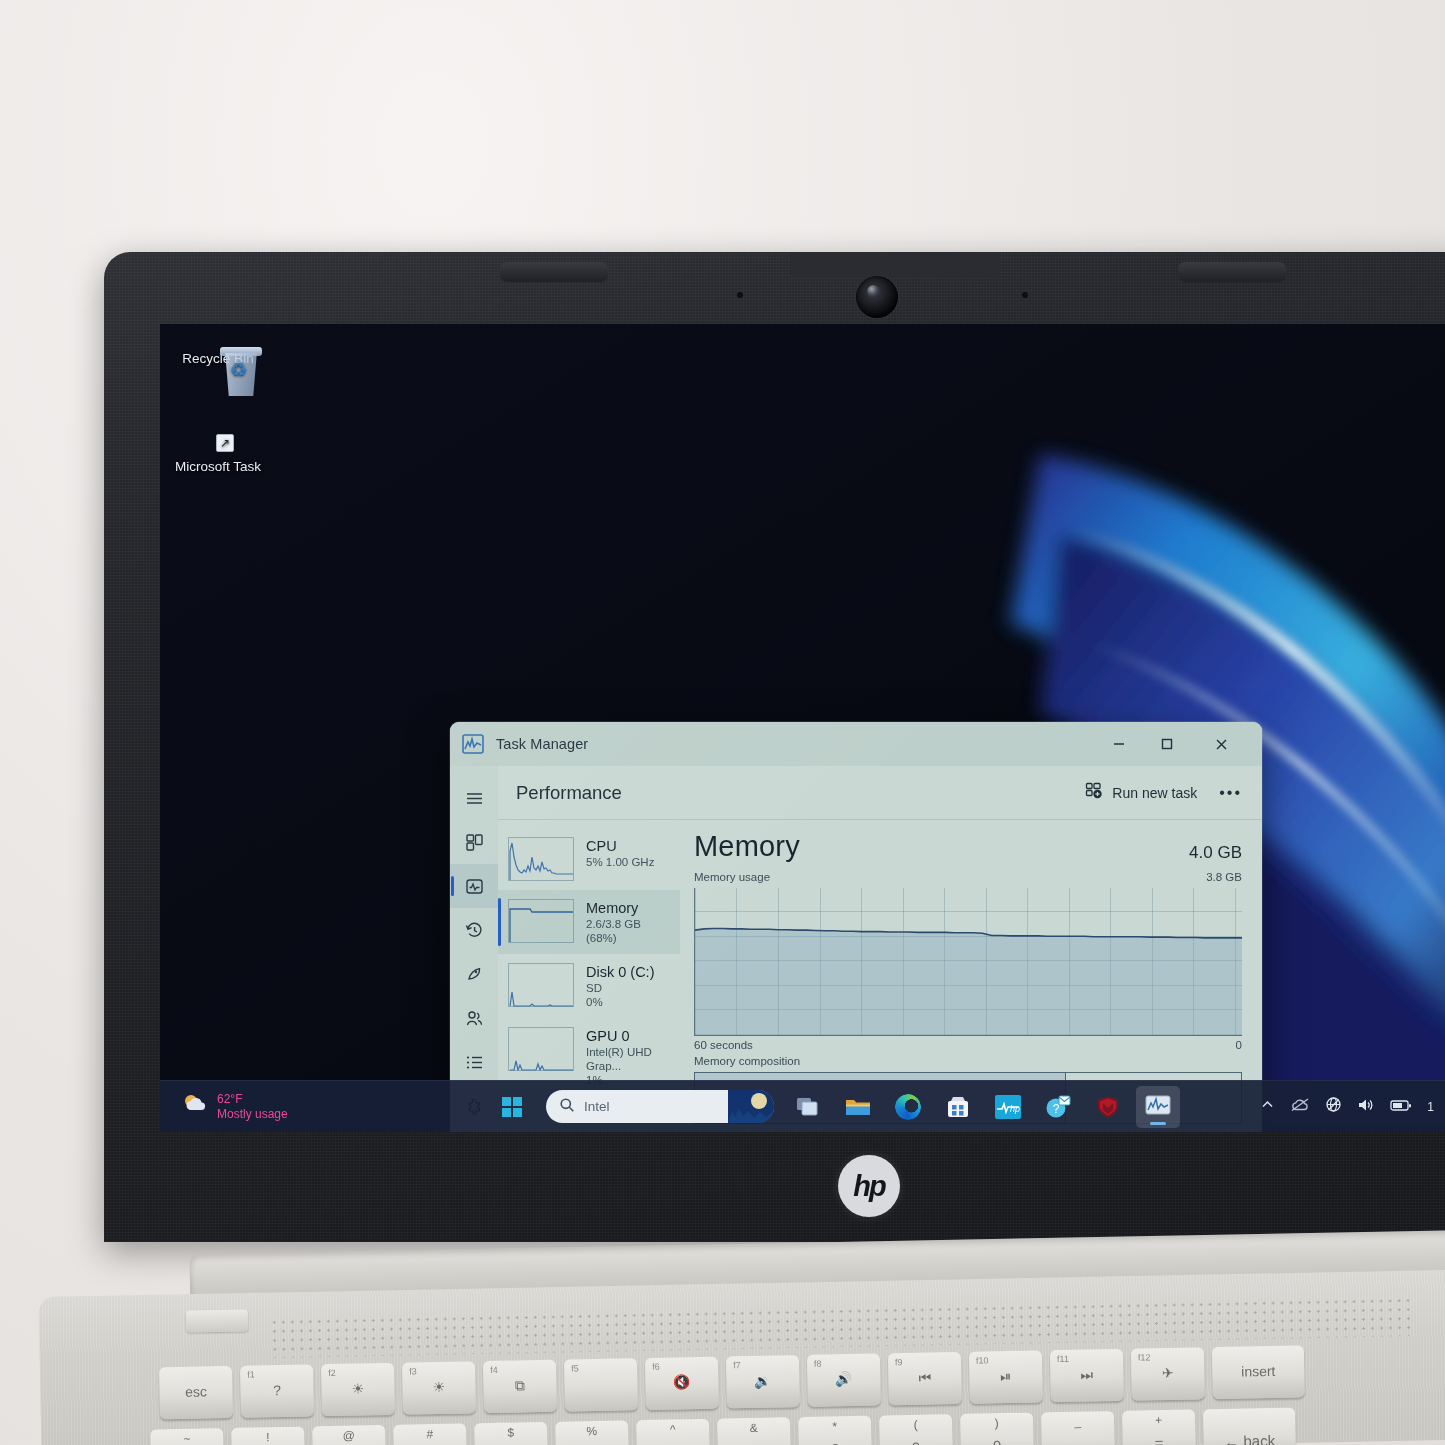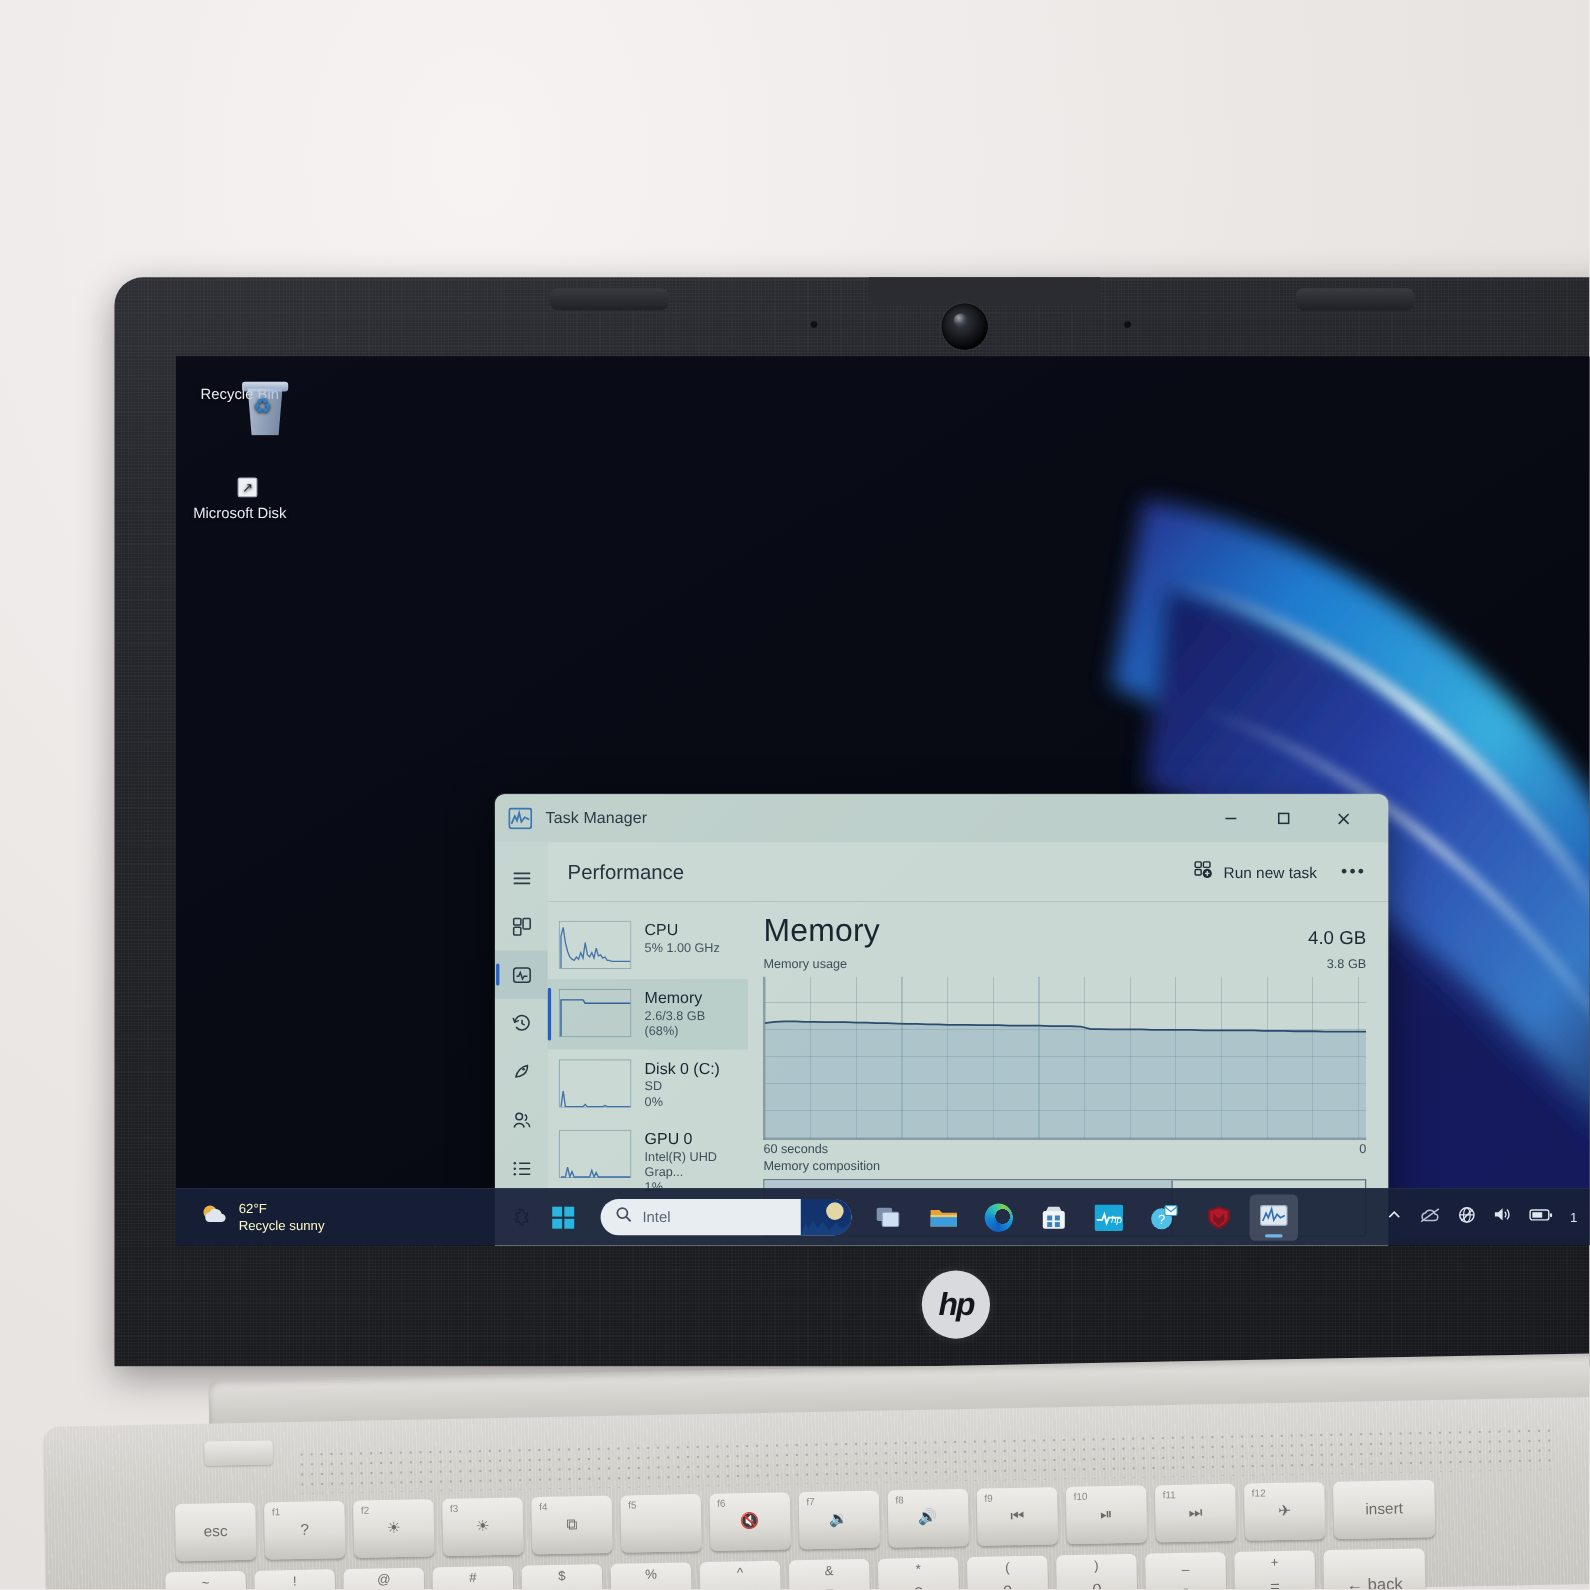--- a/index.html
+++ b/index.html
@@ -173,21 +173,21 @@
   .comp .inuse{ background:#b3c6ce; border-right:1.5px solid #4e6775; }
   .comp .free{ flex:1; }
 
   
   .taskbar{
     position:absolute; left:0; bottom:0; width:1290px; height:52px;
     background:rgba(24,32,56,.93);
     border-top:1px solid rgba(255,255,255,.06);
     display:flex; align-items:center;
   }
-  .weather{ display:flex; align-items:center; gap:9px; padding-left:22px; width:330px; color:#fef9c3; }
+  .weather{ display:flex; align-items:flex-start; gap:9px; padding-left:22px; width:330px; color:#ec4899; }
   .weather .t{ font-size:12px; line-height:15px; }
   .weather .d{ font-size:12px; line-height:15px; }
   .tb-center{ display:flex; align-items:center; gap:6px; }
   .tb-btn{ width:44px; height:42px; display:flex; align-items:center; justify-content:center; border-radius:5px; position:relative; }
   .tb-btn.active{ background:rgba(255,255,255,.14); }
   .tb-btn.active:after{
     content:""; position:absolute; left:50%; bottom:3px; transform:translateX(-50%);
     width:16px; height:3px; border-radius:2px; background:#6fb7e8;
   }
   .searchbox{
@@ -320,21 +320,21 @@
           <span class="lid2"></span><span class="body"></span><span class="rec">♻</span>
         </span>
       </span>
       <span>Recycle Bin</span>
     </div>
 
     <div class="desk-icon" style="left:8px; top:128px">
       <span class="glyph">
         <span class="edgelogo"><span class="sw"></span><span class="shortcut">↗</span></span>
       </span>
-      <span>Microsoft Disk</span>
+      <span>Microsoft Task</span>
     </div>
 
     <div class="tm">
 
       <div class="tm-title">
         <span class="tm-appicon">
           <svg width="22" height="20" viewBox="0 0 22 20">
             <rect x="1" y="1" width="20" height="18" rx="2" fill="none" stroke="#2f6fae" stroke-width="1.6"></rect>
             <polyline points="3,15 6,8 8,12 10,5 12,13 15,9 19,11" fill="none" stroke="#2f6fae" stroke-width="1.6"></polyline>
           </svg>
@@ -552,21 +552,21 @@
 
       <div class="weather">
         <span>
           <svg width="26" height="22" viewBox="0 0 26 22">
             <circle cx="9" cy="9" r="6" fill="#e8b24a"></circle>
             <path d="M8 18 a4.6 4.6 0 0 1 .6 -9 a6 6 0 0 1 11 1.4 a3.8 3.8 0 0 1 -.6 7.6 Z" fill="#dfe6ef"></path>
           </svg>
         </span>
         <span>
           <span class="t" style="display:block">62°F</span>
-          <span class="d" style="display:block">Recycle sunny</span>
+          <span class="d" style="display:block">Mostly usage</span>
         </span>
       </div>
 
       <div class="tb-center">
         <div class="tb-btn">
           <svg width="22" height="22" viewBox="0 0 22 22">
             <rect x="1" y="1" width="9" height="9" fill="#2ab4e0"></rect>
               <rect x="12" y="1" width="9" height="9" fill="#2ab4e0"></rect>
             <rect x="1" y="12" width="9" height="9" fill="#2ab4e0"></rect>
               <rect x="12" y="12" width="9" height="9" fill="#2ab4e0"></rect>

